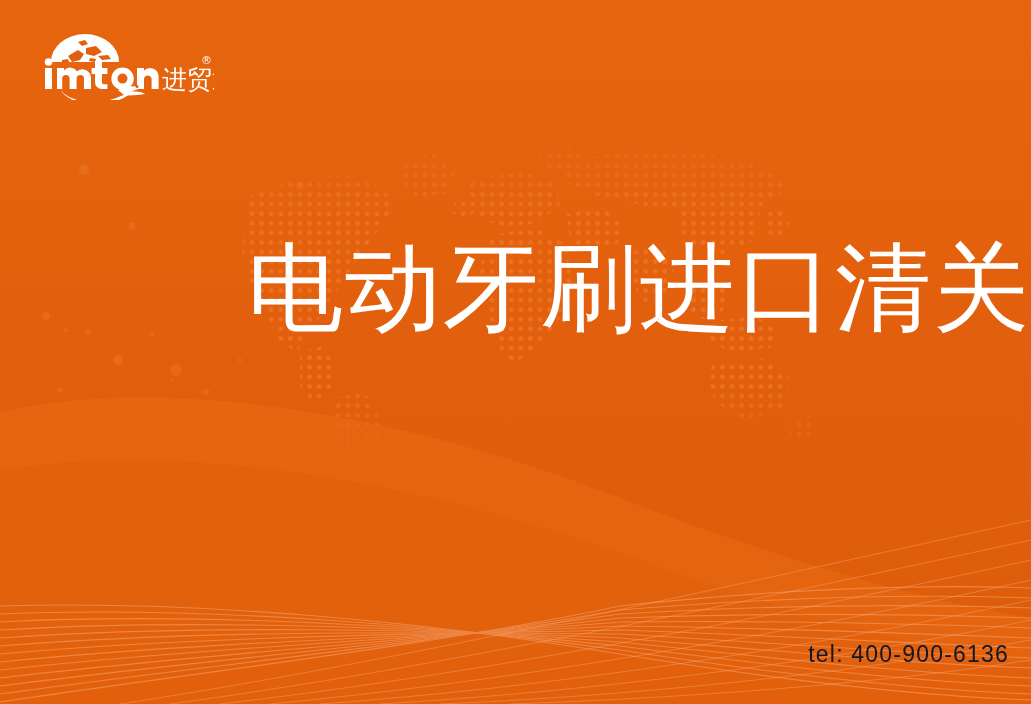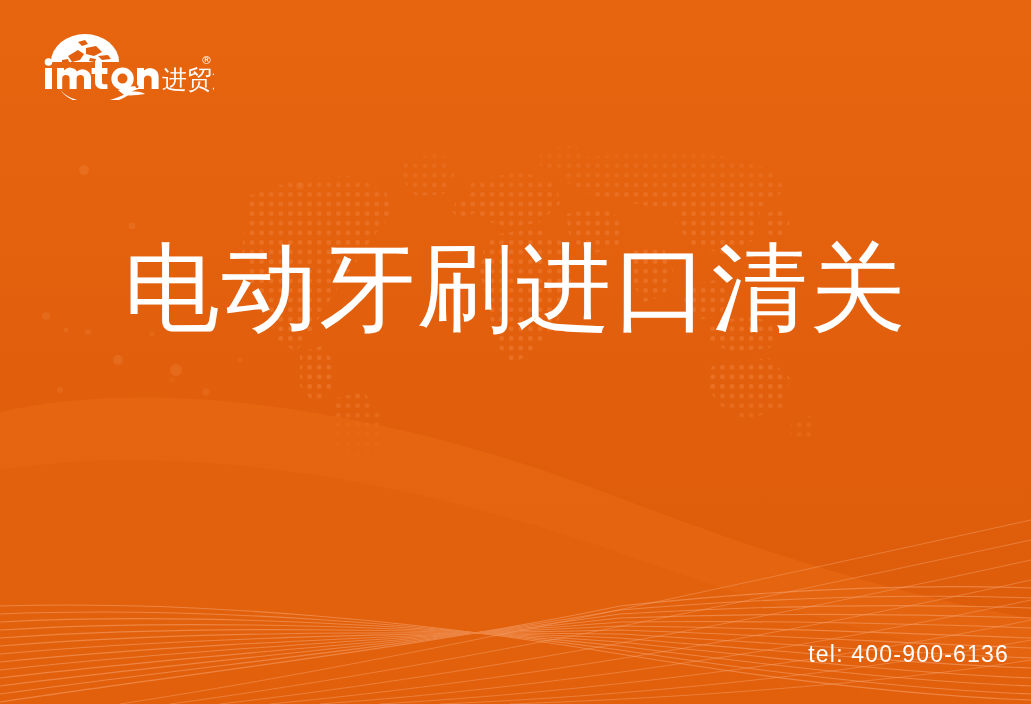--- a/index.html
+++ b/index.html
@@ -47,28 +47,28 @@
     top: 232px;
     text-align: center;
     color: #ffffff;
     font-size: 96px;
     line-height: 112px;
     letter-spacing: 2px;
     font-weight: 400;
     white-space: nowrap;
     font-family: "DejaVu Sans", "Liberation Sans", sans-serif;
   }
-  #headline .hl-line { display: block; }
+  #headline .hl-line { display: block; text-align: right; }
 
   
   #phone {
     position: absolute;
     right: 22px;
     bottom: 36px;
-    color: #ffffff;
+    color: #0f172a;
     font-size: 23px;
     letter-spacing: 1.2px;
     white-space: nowrap;
     font-family: "Liberation Sans", "DejaVu Sans", sans-serif;
   }
 </style>
 </head>
 <body>
 
 <div id="poster">

